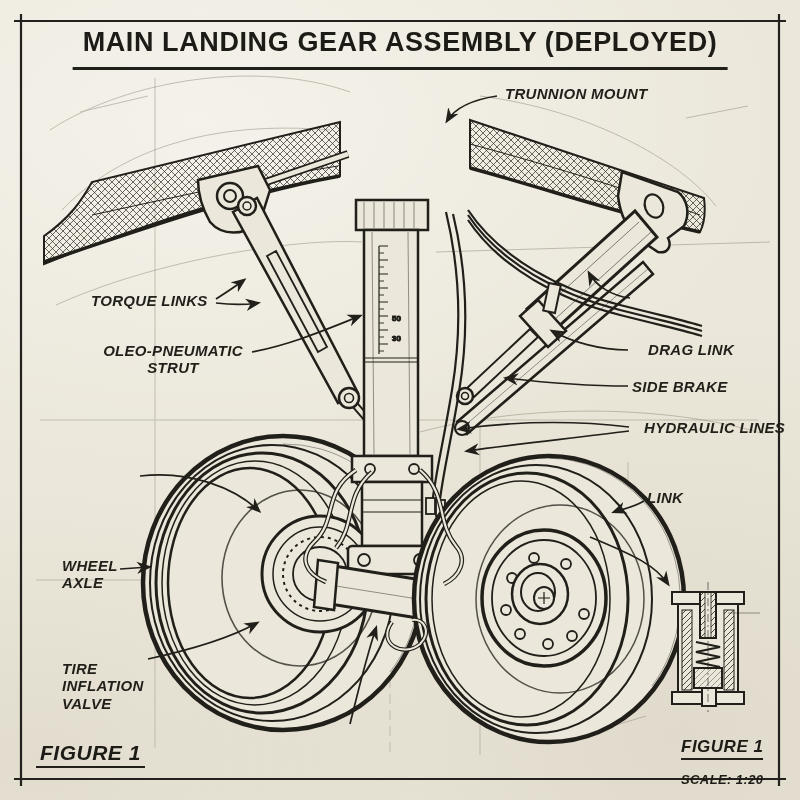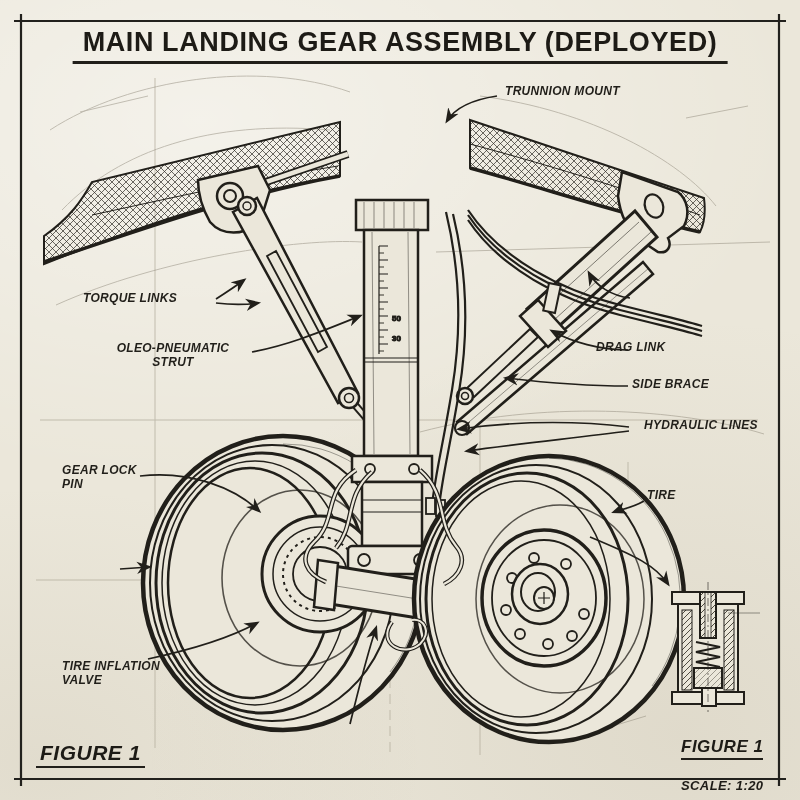--- a/index.html
+++ b/index.html
@@ -8,39 +8,39 @@
     background:
       radial-gradient(1000px 600px at 25% 15%, rgba(255,255,255,.45), rgba(255,255,255,0) 60%),
       radial-gradient(900px 700px at 85% 92%, rgba(140,125,95,.12), rgba(140,125,95,0) 60%),
       radial-gradient(700px 500px at 5% 95%, rgba(140,125,95,.10), rgba(140,125,95,0) 55%),
       #ebe7da;
     font-family:"Liberation Sans", sans-serif;
   }
   .title{
     position:absolute;top:27px;left:50%;transform:translateX(-50%);
     margin:0;font-weight:700;font-size:27px;letter-spacing:.6px;white-space:nowrap;
-    color:#1d1b16;border-bottom:3px solid #211f1a;padding:0 10px 3px;
+    color:#1d1b16;border-bottom:3px solid #211f1a;padding:0 10px 9px;
   }
   .label{
-    position:absolute;font-style:italic;font-weight:700;font-size:12px;
+    position:absolute;font-style:italic;font-weight:700;font-size:15px;
     letter-spacing:.3px;line-height:1.16;color:#211f1a;
   }
   .nowrap{white-space:nowrap;}
   .center{text-align:center;font-style:italic;}
   .fig-left{
     position:absolute;left:36px;top:741px;font-style:italic;font-weight:700;font-size:21px;
     color:#1d1b16;border-bottom:2.5px solid #211f1a;padding:0 4px 1px;letter-spacing:.5px;
   }
   .fig-right{position:absolute;left:681px;top:737px;color:#1d1b16;}
   .fig-right .fr-title{
     display:inline-block;font-style:italic;font-weight:700;font-size:17px;
     border-bottom:2.5px solid #211f1a;padding-bottom:1px;letter-spacing:.5px;
   }
   .fig-right .fr-scale{
-    display:block;font-style:italic;font-weight:700;font-size:13px;margin-top:18px;letter-spacing:.4px;text-align:right;
+    display:block;font-style:italic;font-weight:700;font-size:13px;margin-top:12px;letter-spacing:.4px;text-align:right;
   }
   svg{position:absolute;left:0;top:0;}
   svg text{font-family:"Liberation Sans", sans-serif;font-weight:700;fill:#211f1a;}
 </style>
 </head>
 <body>
 
 <div class="page">
 
   <svg width="800" height="800" viewBox="0 0 800 800">
@@ -252,28 +252,28 @@
       <path d="M14,21 L786,21"></path>
       <path d="M21,14 L21,786"></path>
       <path d="M779,14 L779,786"></path>
       <path d="M14,779 L786,779"></path>
     </g>
   </svg>
 
   <h1 class="title">MAIN LANDING GEAR ASSEMBLY (DEPLOYED)</h1>
 
   <div class="label nowrap" style="left:505px;top:85px">TRUNNION MOUNT</div>
-  <div class="label nowrap" style="left:83px;top:292px">TORQUE LINKS</div>
+  <div class="label nowrap" style="left:91px;top:292px">TORQUE LINKS</div>
   <div class="label center" style="left:97px;top:342px;width:152px">OLEO-PNEUMATIC STRUT</div>
-  <div class="label nowrap" style="left:596px;top:341px">DRAG LINK</div>
-  <div class="label nowrap" style="left:632px;top:378px">SIDE BRACE</div>
+  <div class="label nowrap" style="left:648px;top:341px">DRAG LINK</div>
+  <div class="label nowrap" style="left:632px;top:378px">SIDE BRAKE</div>
   <div class="label nowrap" style="left:644px;top:419px">HYDRAULIC LINES</div>
-  <div class="label" style="left:62px;top:464px;width:90px">GEAR LOCK PIN</div>
+  <div class="label" style="left:62px;top:557px;width:80px">WHEEL AXLE</div>
   <div class="label" style="left:62px;top:660px;width:100px">TIRE INFLATION VALVE</div>
-  <div class="label nowrap" style="left:647px;top:489px">TIRE</div>
+  <div class="label nowrap" style="left:647px;top:489px">LINK</div>
 
   <div class="fig-left">FIGURE 1</div>
   <div class="fig-right">
     <span class="fr-title">FIGURE 1</span>
     <span class="fr-scale">SCALE: 1:20</span>
   </div>
 
 </div>
 
 </body></html>

